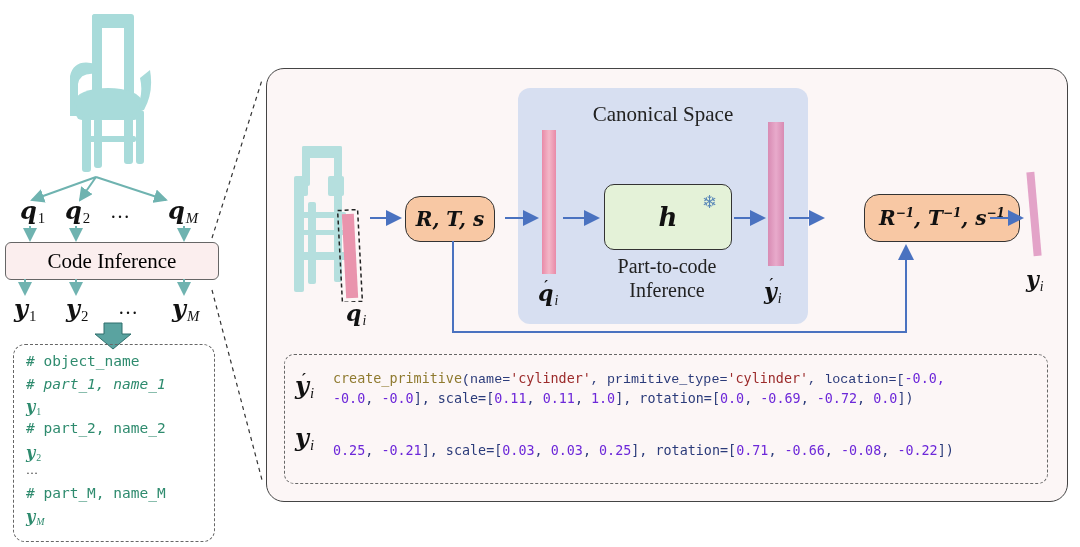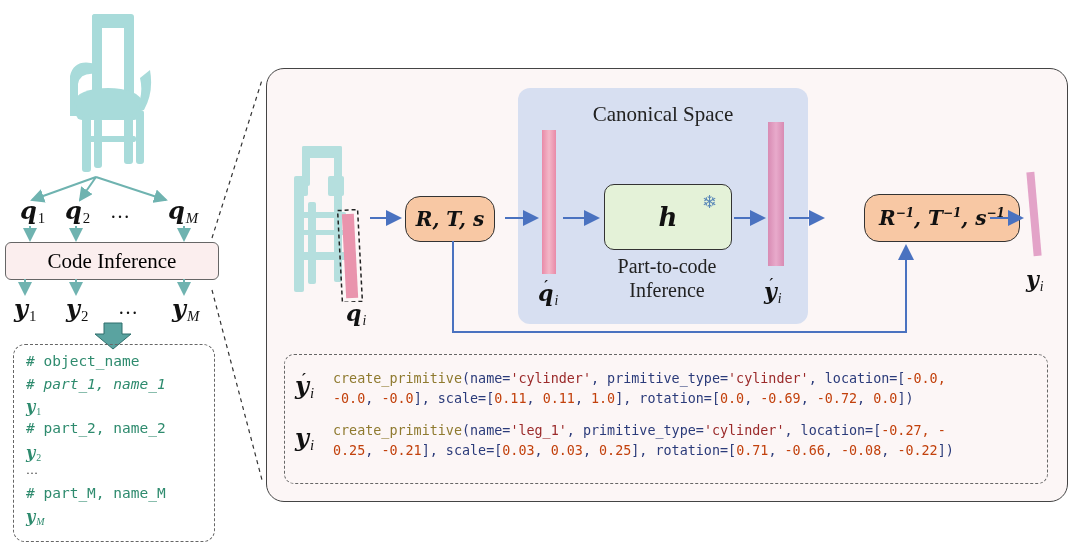--- a/index.html
+++ b/index.html
@@ -38,22 +38,22 @@
     border:1.5px dashed #666; border-radius:12px;
   }
   .left-code .line { position:absolute; left:12px; font-size:14.5px; color:#2e8b6e; }
   .right-code {
     position:absolute; left:284px; top:354px; width:762px; height:128px;
     border:1.5px dashed #666; border-radius:10px;
   }
   .cl { position:absolute; left:48px; font-size:13.4px; white-space:pre; color:#2b3b7a; }
   .fn { color:#8f7a2f; }
   .str { color:#9b2a2a; }
-  .num { color:#c2410c; }
-  .pun { color:#2b3b7a; }
+  .num { color:#6d28d9; }
+  .pun { color:#2b3b7a;font-family:Liberation Mono, monospace; }
 </style>
 </head>
 <body>
 
 <svg class="overlay" width="1080" height="547">
   <defs>
     <marker id="ahBlue" markerWidth="8" markerHeight="8" refX="7" refY="4" orient="auto">
       <path d="M0,0 L8,4 L0,8 Z" fill="#4a72c0"></path>
     </marker>
     <marker id="ahTeal" markerWidth="7" markerHeight="7" refX="6" refY="3.5" orient="auto">
@@ -224,15 +224,14 @@
 <div class="right-code">
   <div class="abs math" style="left:10px;top:16px;font-size:24px;">
     <span>y</span><span class="sub">i</span><span style="position:relative;left:-12px;top:-10px;font-size:15px;">′</span>
   </div>
   <div class="cl code" style="top:16px;"><span class="fn">create_primitive</span><span class="pun">(name=</span><span class="str">'cylinder'</span><span class="pun">, primitive_type=</span><span class="str">'cylinder'</span><span class="pun">, location=[</span><span class="num">-0.0,</span></div>
   <div class="cl code" style="top:36px;"><span class="num">-0.0</span><span>, </span><span class="num">-0.0</span><span>], scale=[</span><span class="num">0.11</span><span>, </span><span class="num">0.11</span><span>, </span><span class="num">1.0</span><span>], rotation=[</span><span class="num">0.0</span><span>, </span><span class="num">-0.69</span><span>, </span><span class="num">-0.72</span><span>, </span><span class="num">0.0</span><span>])</span></div>
 
   <div class="abs math" style="left:10px;top:68px;font-size:24px;">
     <span>y</span><span class="sub">i</span>
   </div>
-  <div class="cl code" style="top:68px;"><span class="fn">create_primitive</span><span class="pun">(name=</span><span class="str">'leg_1'</span><span class="pun">, primitive_type=</span><span class="str">'cylinder'</span><span class="pun">, location=[</span><span class="num">-0.27, -</span></div>
   <div class="cl code" style="top:88px;"><span class="num">0.25</span><span>, </span><span class="num">-0.21</span><span>], scale=[</span><span class="num">0.03</span><span>, </span><span class="num">0.03</span><span>, </span><span class="num">0.25</span><span>], rotation=[</span><span class="num">0.71</span><span>, </span><span class="num">-0.66</span><span>, </span><span class="num">-0.08</span><span>, </span><span class="num">-0.22</span><span>])</span></div>
 </div>
 
 </body></html>

